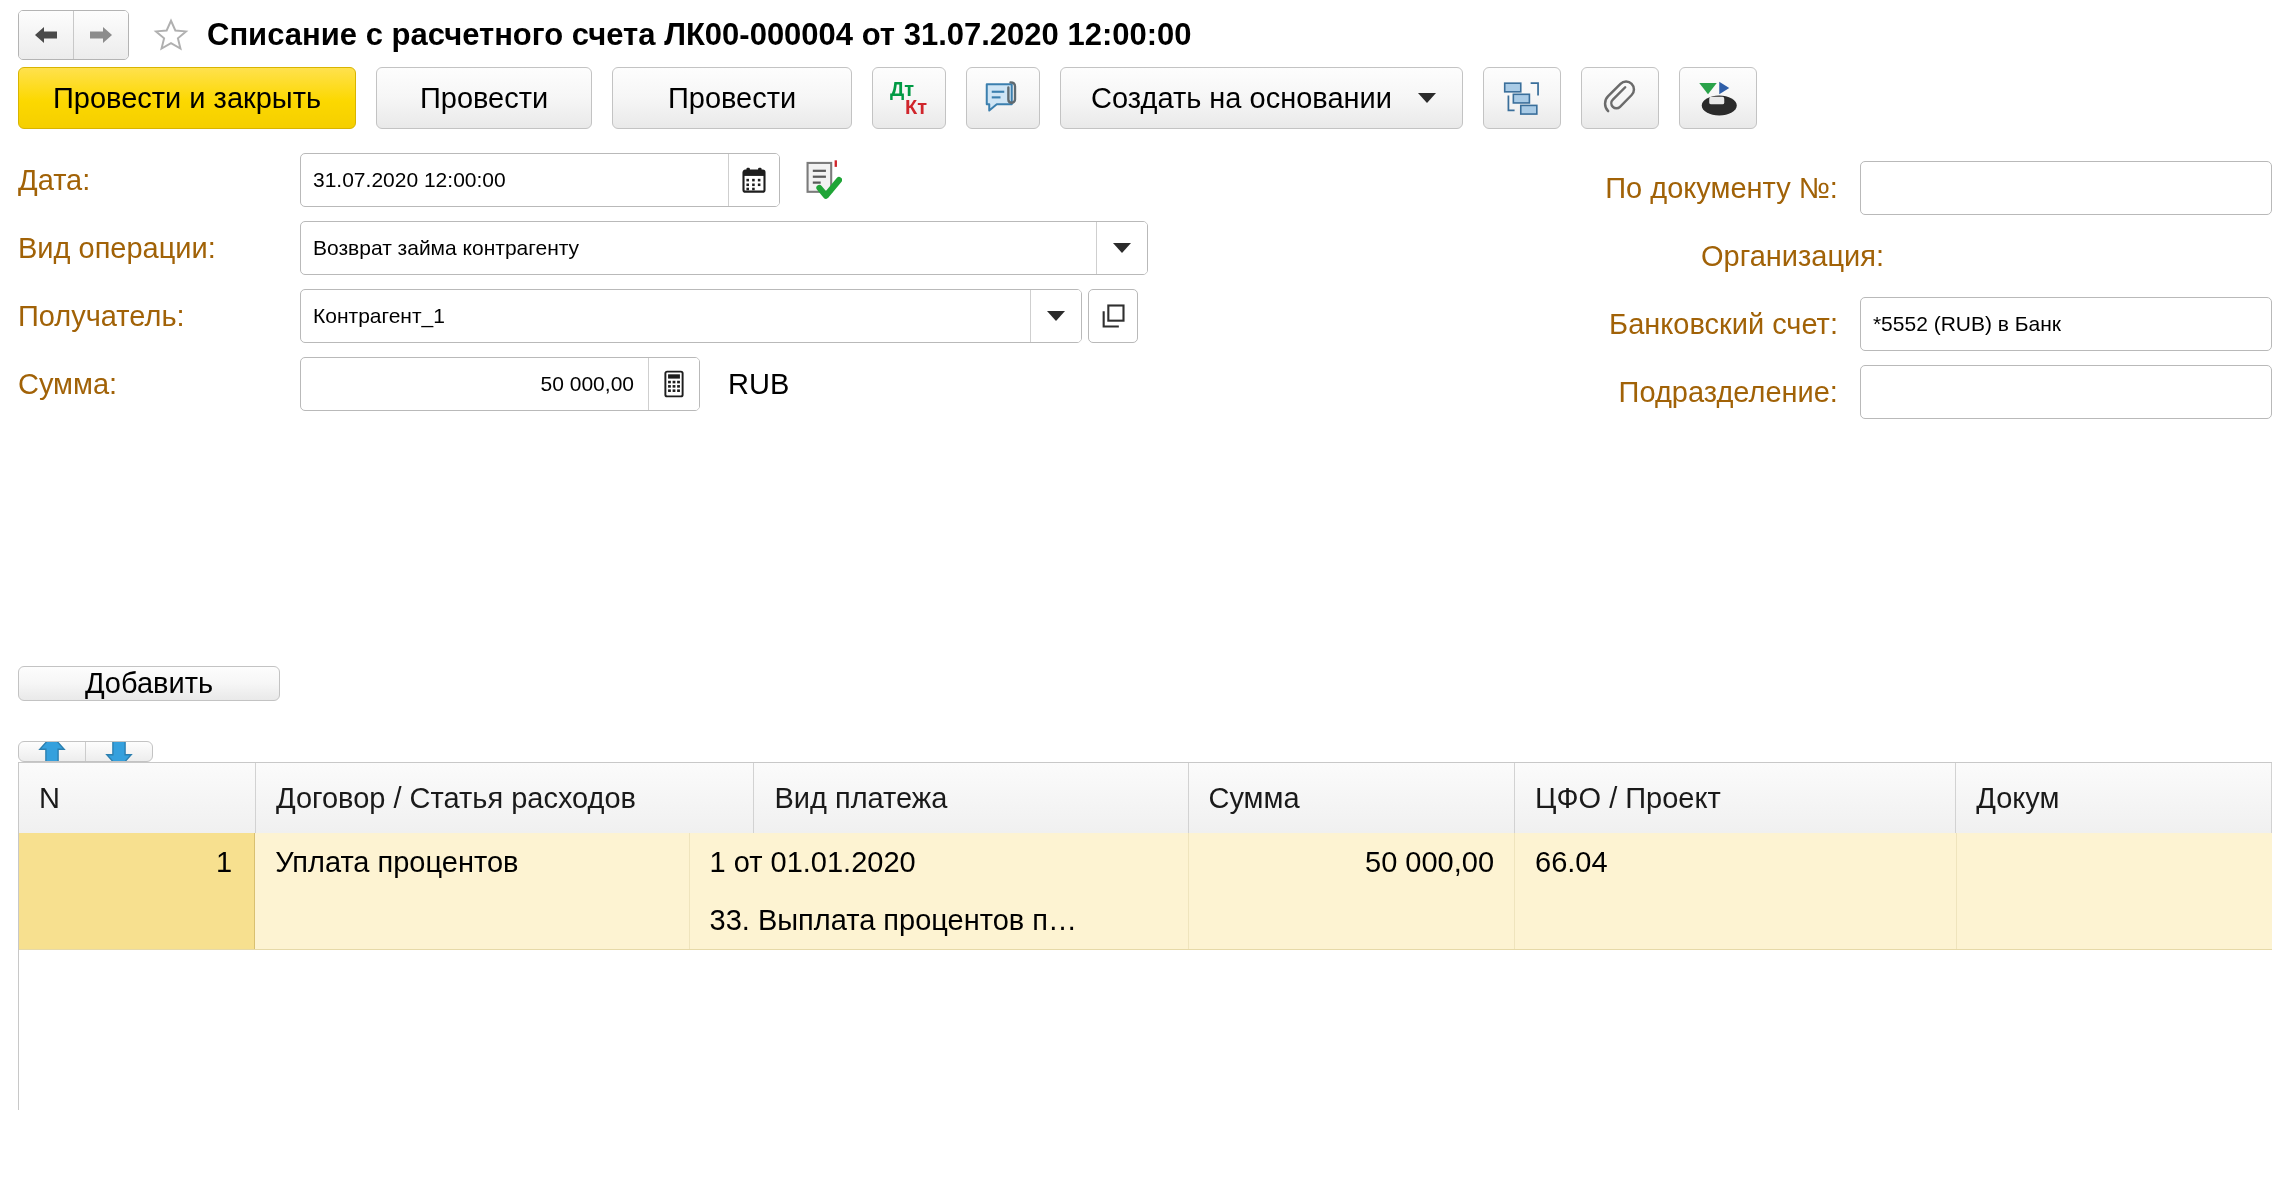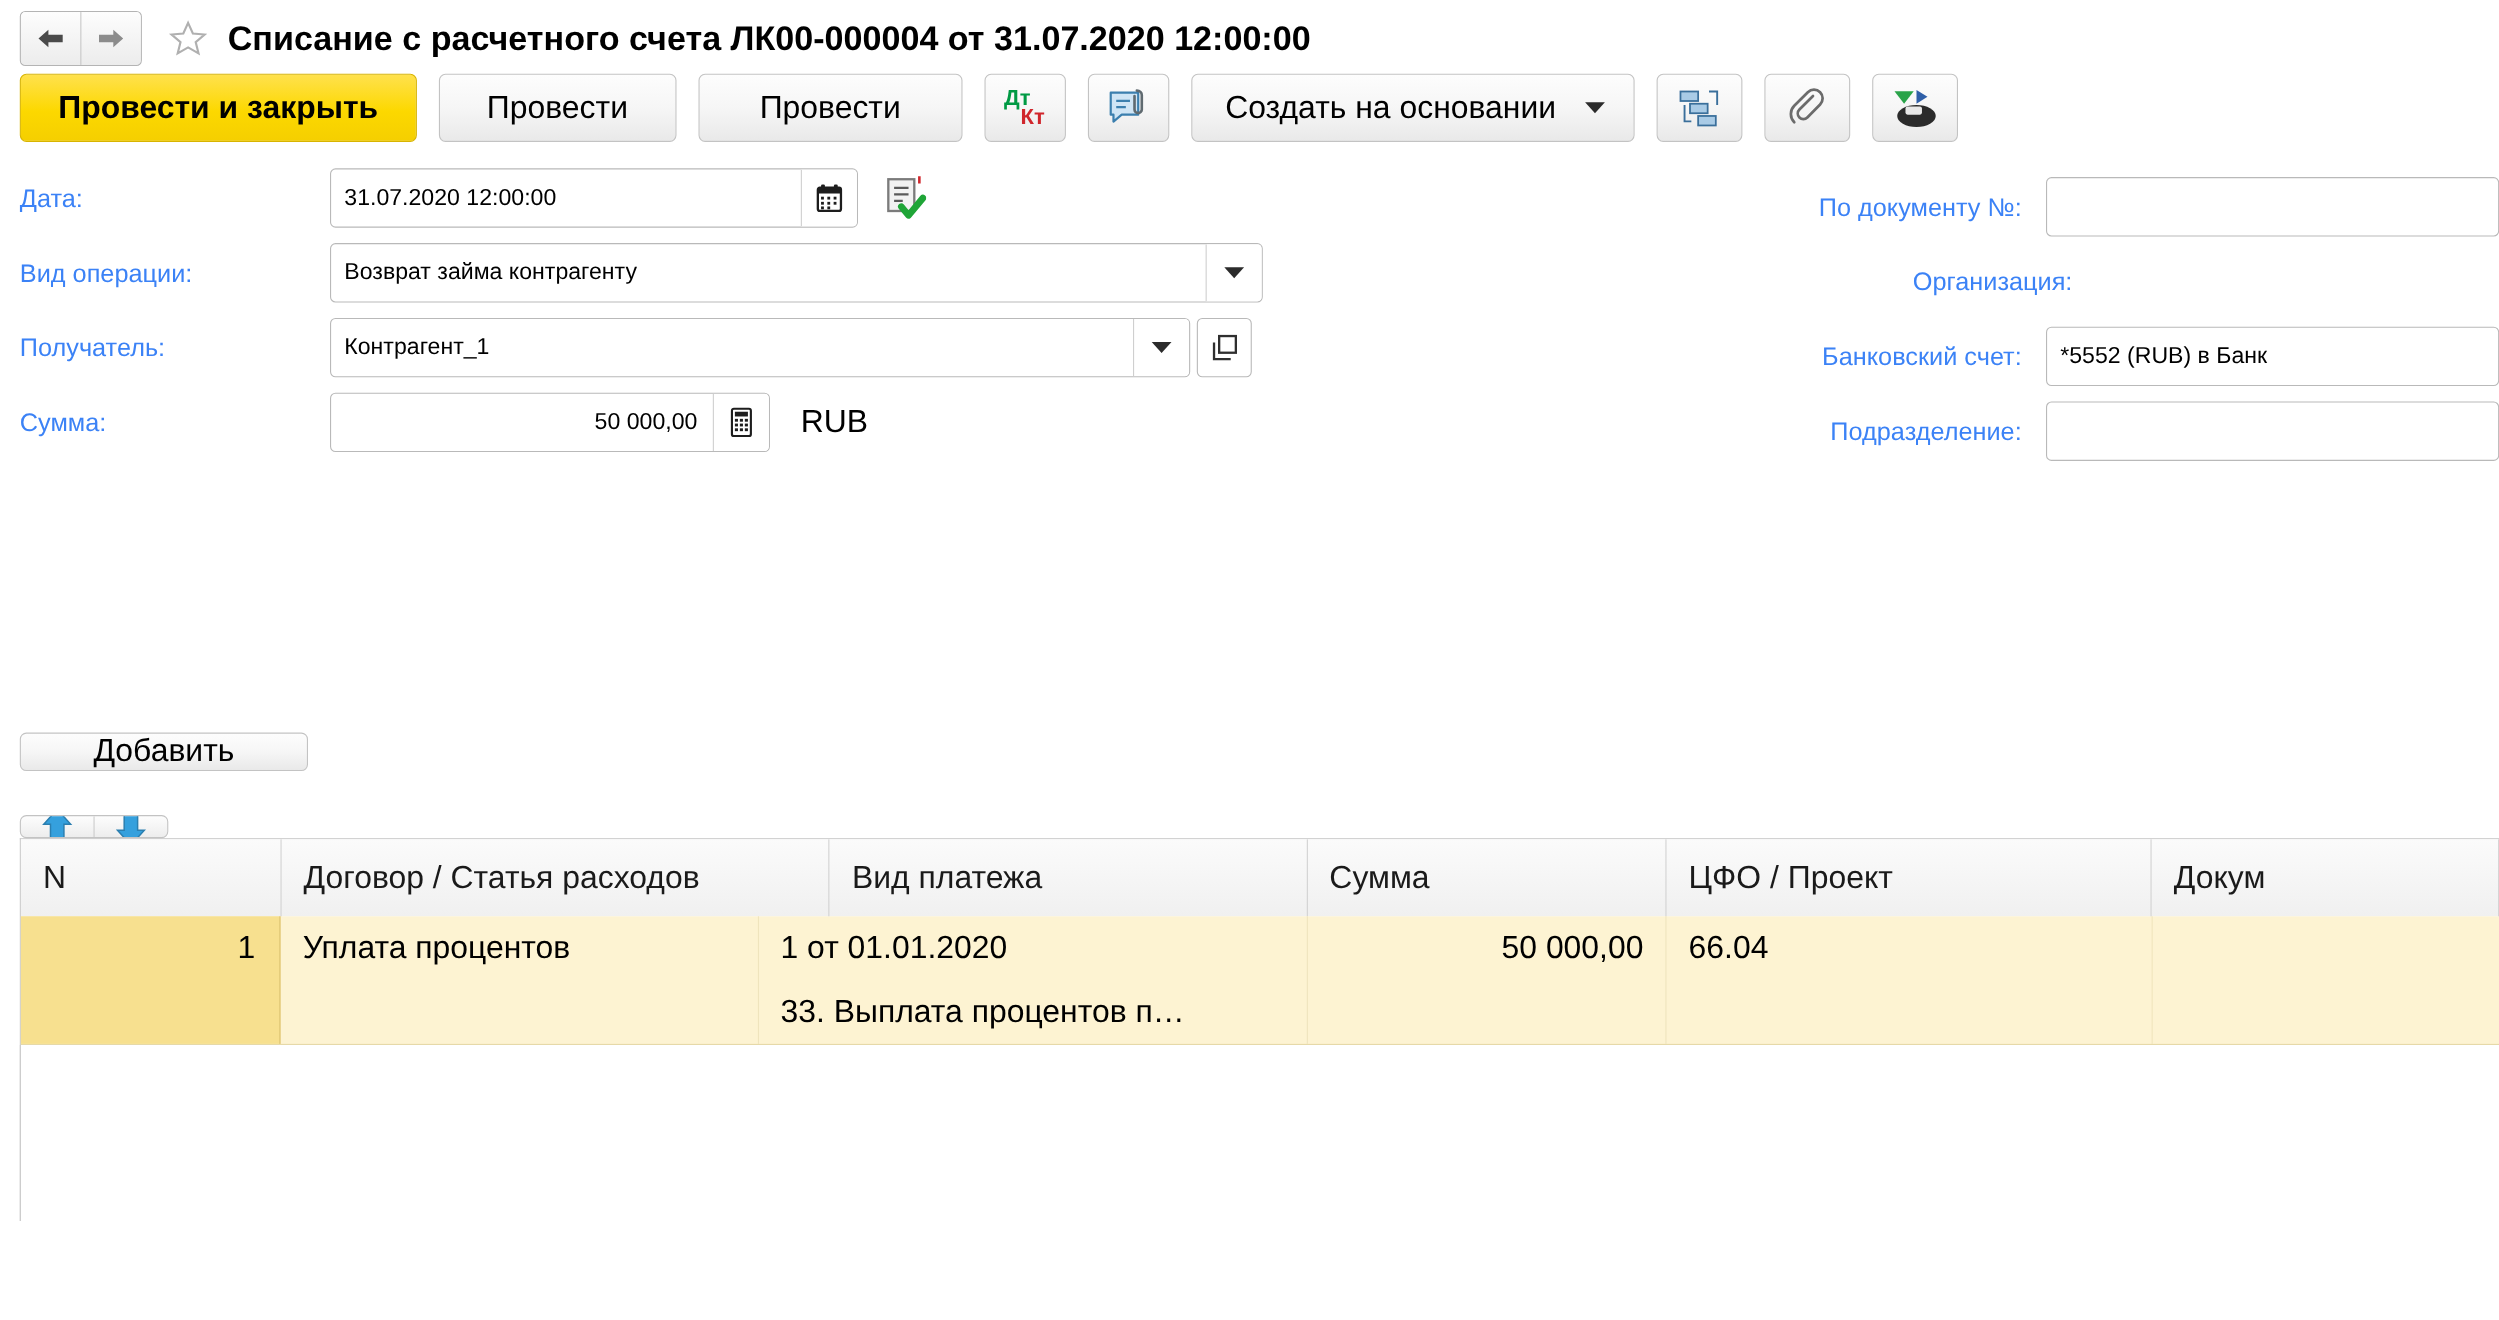--- a/index.html
+++ b/index.html
@@ -77,21 +77,21 @@
     justify-content: center;
     padding: 0 30px;
     font-size: 29px;
     white-space: nowrap;
     box-sizing: border-box;
     color: #000;
   }
   .btn.primary {
     background: linear-gradient(to bottom, #ffe14d 0%, #fcd800 55%, #f5cf00 100%);
     border: 1px solid #d8b400;
-    font-weight: bold;
+    font-weight: normal;
     padding: 0 34px;
   }
   .btn.icon {
     width: 74px;
     padding: 0;
   }
   .btn.icon.wide { width: 78px; }
   .btn.dropdown { padding: 0 26px 0 30px; gap: 26px; }
   .caret-dn {
     width: 0; height: 0;
@@ -126,23 +126,23 @@
     left: 1560px;
     top: 18px;
     right: 0;
   }
   .frow {
     display: flex;
     align-items: center;
     height: 68px;
   }
   .flabel {
-    font-size: 23px;
+    font-size: 29px;
     white-space: nowrap;
-    color: #3b82f6;
+    color: #a16207;
   }
   .col-left .flabel { width: 282px; }
   .col-right .flabel { width: 346px; text-align: right; padding-right: 22px; box-sizing: border-box;}
 
   .field {
     display: flex;
     align-items: stretch;
     border: 1px solid #b9b9b9;
     border-radius: 5px;
     background: #ffffff;

